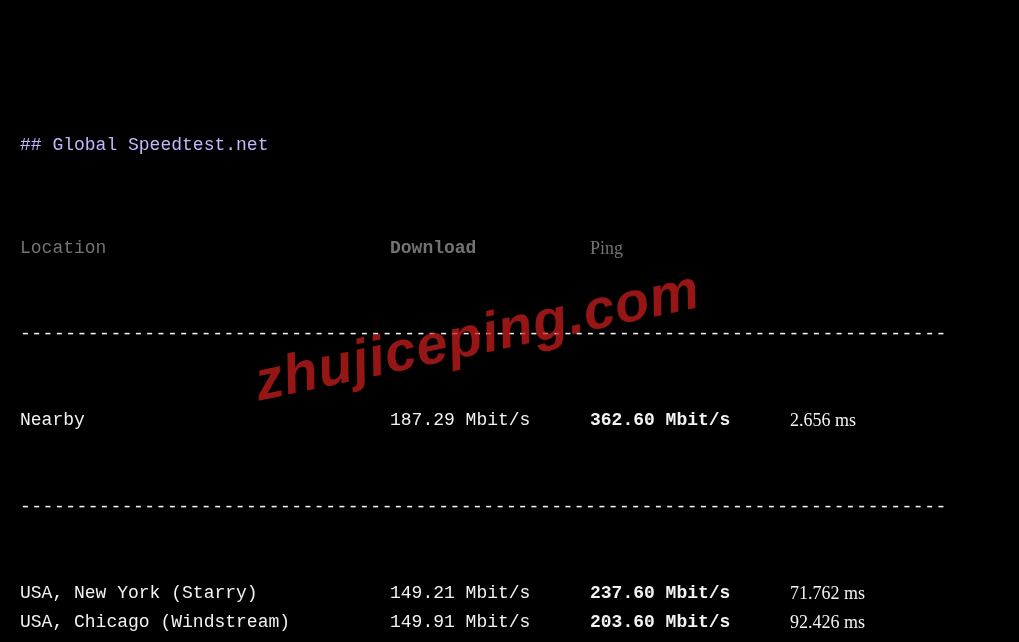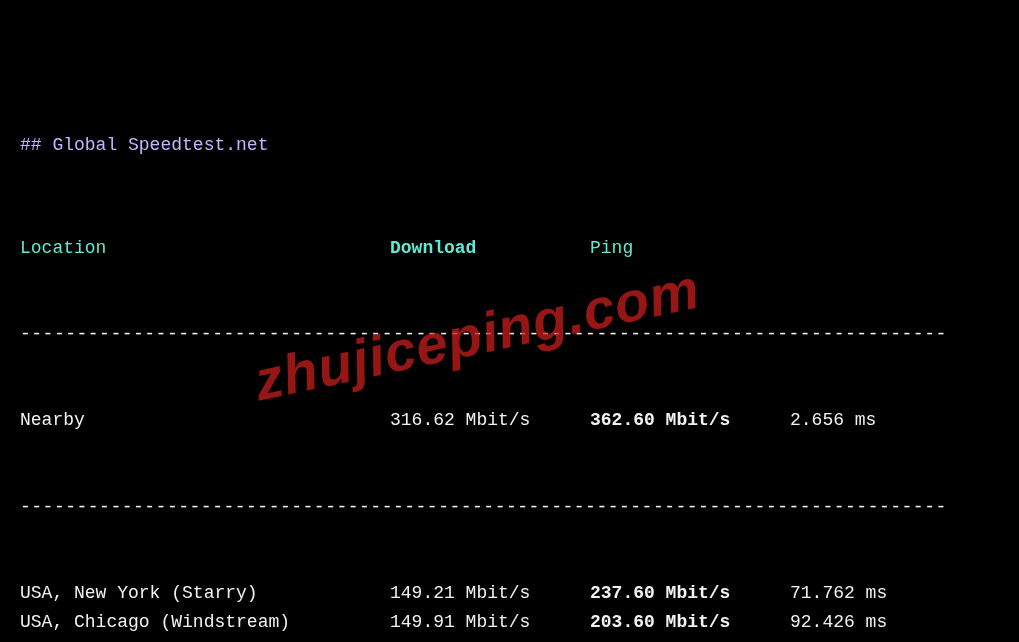--- a/index.html
+++ b/index.html
@@ -17,21 +17,21 @@
       height: 642px;
       line-height: 1.6;
       position: relative;
       white-space: pre;
     }
     .title {
       color: #c4b5fd;
       margin-bottom: 16px;
     }
     .header-row {
-      color: #5eead4;
+      color: #737373;
       display: flex;
     }
     .divider {
       color: #f2f2f2;
       letter-spacing: 0.5px;
     }
     .data-row {
       display: flex;
       justify-content: space-between;
     }
@@ -43,20 +43,21 @@
       width: 200px;
       flex-shrink: 0;
     }
     .col-download {
       width: 200px;
       flex-shrink: 0;
       font-weight: bold;
     }
     .col-ping {
       flex: 1;
+      font-family: Liberation Serif, serif;
     }
     .watermark {
       position: absolute;
       top: 290px;
       left: 250px;
       font-size: 56px;
       font-weight: bold;
       font-style: italic;
       color: rgba(200, 30, 30, 0.75);
       transform: rotate(-12deg);
@@ -76,21 +77,21 @@
 <div class="header-row">
   <span class="col-location">Location</span>
   <span class="col-download">Download</span>
   <span class="col-ping">Ping</span>
 </div>
 
 <div class="divider">----------------------------------------------------------------------------------</div>
 
 <div class="data-row">
   <span class="col-location">Nearby</span>
-  <span class="col-upload">316.62 Mbit/s</span>
+  <span class="col-upload">187.29 Mbit/s</span>
   <span class="col-download">362.60 Mbit/s</span>
   <span class="col-ping">2.656 ms</span>
 </div>
 
 <div class="divider">----------------------------------------------------------------------------------</div>
 
 <div id="rows-container"><div class="data-row"><span class="col-location">USA, New York (Starry)</span><span class="col-upload">149.21 Mbit/s</span><span class="col-download">237.60 Mbit/s</span><span class="col-ping">71.762 ms</span></div><div class="data-row"><span class="col-location">USA, Chicago (Windstream)</span><span class="col-upload">149.91 Mbit/s</span><span class="col-download">203.60 Mbit/s</span><span class="col-ping">92.426 ms</span></div><div class="data-row"><span class="col-location">USA, Houston (Comcast)</span><span class="col-upload">134.76 Mbit/s</span><span class="col-download">146.55 Mbit/s</span><span class="col-ping">108.742 ms</span></div></div>
 
 
 

